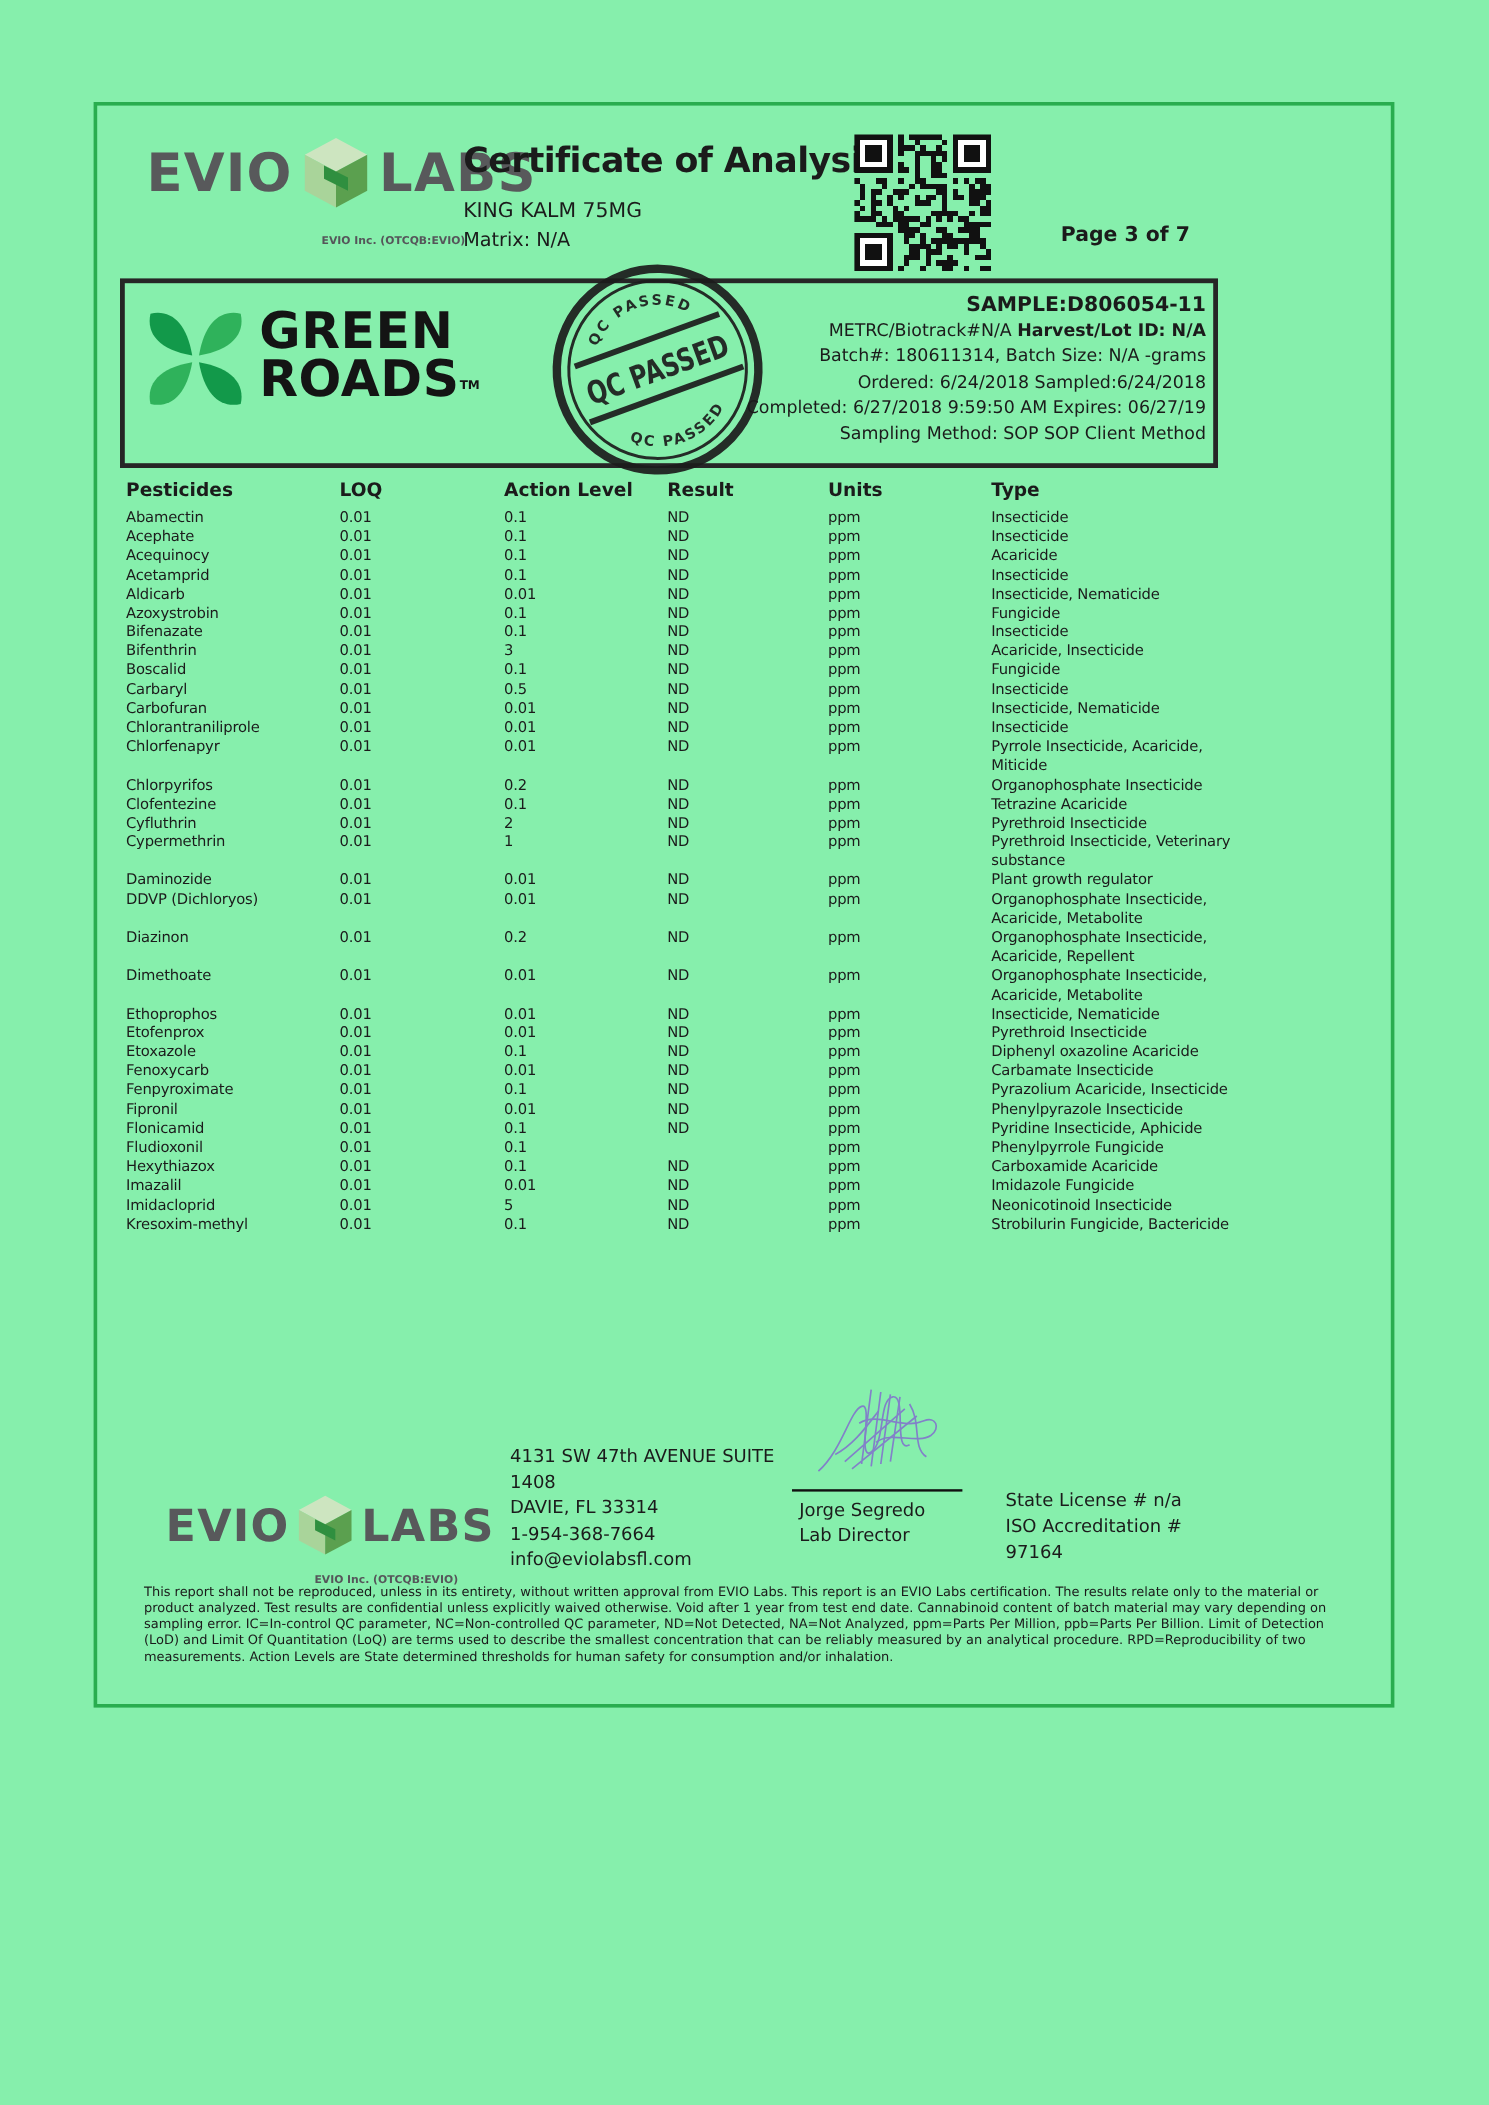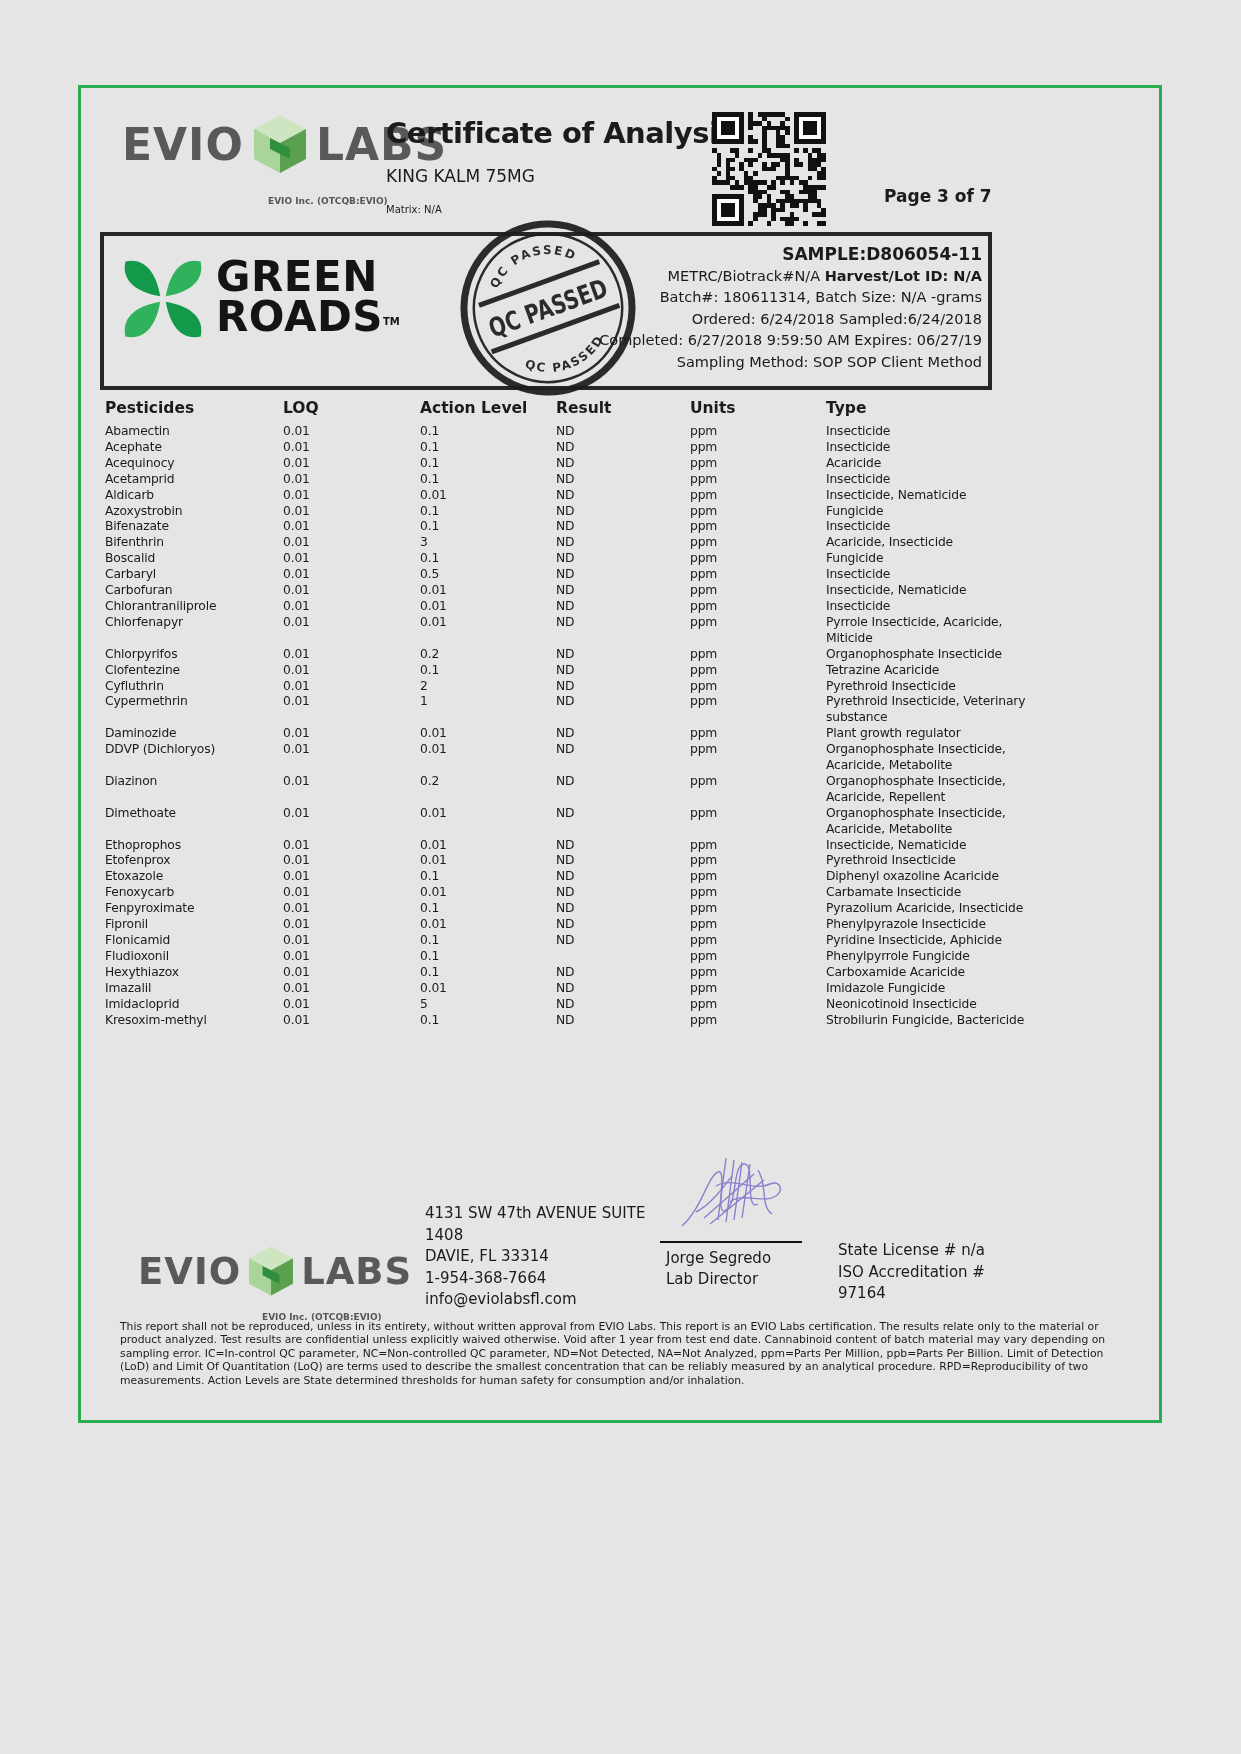--- a/index.html
+++ b/index.html
@@ -1,39 +1,39 @@
 <!DOCTYPE html>
 <html><head>
 <meta charset="utf-8">
 <style>
   html,body { margin:0; padding:0; background:#ffffff; }
   .page {
-    position:relative; width:1241px; height:1754px; background:#e5e5e5;
+    position:relative; width:1241px; height:1754px; background:#86efac;
     font-family:"DejaVu Sans","Liberation Sans",sans-serif; color:#1b1b1b;
     overflow:hidden;
   }
   .green-frame {
     position:absolute; left:78px; top:85px; width:1078px; height:1332px;
     border:3px solid #29ad4f;
   }
   
   .evio-logo { position:absolute; display:flex; align-items:center; }
   .evio-logo.hdr { left:122px; top:112px; }
   .evio-word { font-weight:bold; color:#58595b; letter-spacing:1px; }
   .hdr .evio-word { font-size:44px; }
   .hdr .evio-cube { width:64px; height:64px; margin:0 4px; }
   .evio-sub { position:absolute; font-size:9px; font-weight:bold; color:#55565a; white-space:nowrap; }
   .hdr-sub { left:268px; top:196px; }
   .coa-title { position:absolute; left:386px; top:116px; font-size:29px; font-weight:bold; letter-spacing:-0.5px; }
   .product-name { position:absolute; left:386px; top:166px; font-size:17px; }
-  .matrix-label { position:absolute; left:386px; top:190px; font-size:10px;margin-top:14px; }
+  .matrix-label { position:absolute; left:386px; top:190px; font-size:16px; }
   .qr { position:absolute; left:712px; top:112px; width:114px; height:114px; }
   .page-num { position:absolute; left:884px; top:186px; font-size:17px; font-weight:bold;text-align:right; }
   
-  .sample-box { position:absolute; left:100px; top:232px; width:884px; height:150px; border:4px solid #262626; }
+  .sample-box { position:absolute; left:100px; top:232px; width:884px; height:150px; border:4px solid #262626;padding-left:23px; }
   .gr-logo { position:absolute; left:12px; top:16px; display:flex; align-items:center; }
   .gr-icon { width:94px; height:94px; }
   .gr-text { margin-left:6px; font-weight:bold; font-size:42px; line-height:40px; color:#141414; letter-spacing:0.5px; }
   .gr-tm { font-size:10px; font-weight:bold; vertical-align:6px; letter-spacing:0; }
   .qc-stamp { position:absolute; left:352px; top:-20px; width:184px; height:184px; opacity:0.92; }
   .sample-info { position:absolute; right:6px; top:8px; text-align:right; font-size:14.5px; line-height:21.5px; white-space:nowrap; }
   .sample-id { font-size:17px; font-weight:bold; }
   .b { font-weight:bold; }
   
   .ptable { position:absolute; left:105px; top:399px; width:930px; }

